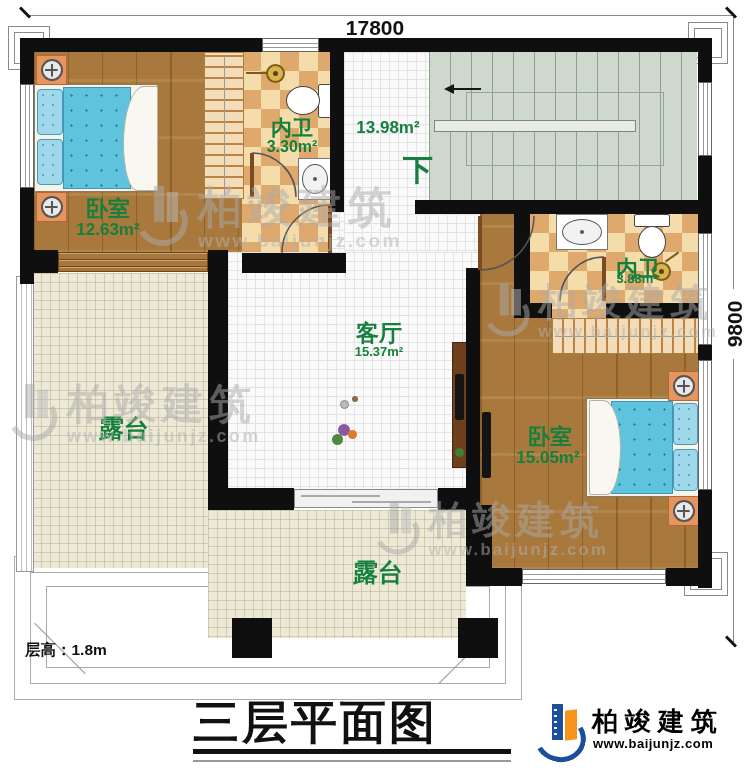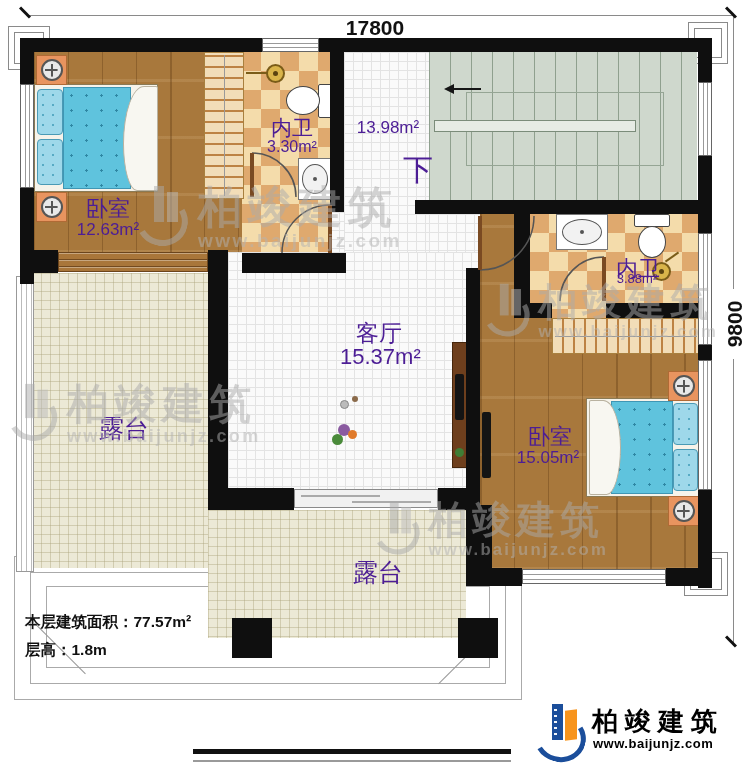--- a/index.html
+++ b/index.html
@@ -75,21 +75,21 @@
   .ctable:before{content:"";position:absolute;inset:3px;border:1px solid #c2c2c2;background:#f6f6f4;}
   .fdot{position:absolute;border-radius:50%;z-index:14;}
   .tvcab{position:absolute;background:#6e3f1d;border:1px solid #46260c;z-index:12;}
   .tv{position:absolute;background:#141414;border-radius:2px;z-index:13;}
   .plant{position:absolute;border-radius:50%;background:#3f7d35;z-index:14;}
   
   .arrowL{position:absolute;width:0;height:0;border-style:solid;border-width:5px 10px 5px 0;
     border-color:transparent #161616 transparent transparent;z-index:9;}
   .arrow-tail{position:absolute;height:2px;background:#161616;z-index:9;}
   
-  .lbl{position:absolute;z-index:40;font-weight:normal;color:#4c1d95;text-align:center;white-space:nowrap;}
+  .lbl{position:absolute;z-index:40;font-weight:bold;color:#15803d;text-align:center;white-space:nowrap;}
   
   .dimline{position:absolute;background:#8a8a8a;z-index:3;}
   .tick{position:absolute;width:14px;height:3px;background:#111;z-index:4;}
   .dimlbl{position:absolute;background:#fff;font-weight:bold;font-size:21px;z-index:4;text-align:center;}
   
   .doors{position:absolute;left:0;top:0;z-index:34;}
   
   .wm{position:absolute;display:flex;gap:8px;align-items:flex-start;z-index:50;pointer-events:none;opacity:.5;}
   .wm-icon{position:relative;width:54px;height:58px;flex:0 0 auto;}
   .wm-icon:before{content:"";position:absolute;left:0;top:12px;width:40px;height:38px;border:6px solid;
@@ -260,21 +260,21 @@
       <span class="knob"></span>
     </div>
 
   <div class="lbl" style="left:58px;top:194px;width:100px;font-size:22px;">卧室</div>
   <div class="lbl" style="left:52px;top:220px;width:112px;font-size:17px;">12.63m²</div>
   <div class="lbl" style="left:260px;top:114px;width:64px;font-size:21px;">内卫</div>
   <div class="lbl" style="left:252px;top:138px;width:80px;font-size:16px;">3.30m²</div>
   <div class="lbl" style="left:342px;top:118px;width:92px;font-size:17px;">13.98m²</div>
   <div class="lbl" style="left:398px;top:150px;width:40px;font-size:30px;">下</div>
   <div class="lbl" style="left:346px;top:318px;width:66px;font-size:23px;">客厅</div>
-  <div class="lbl" style="left:340px;top:344px;width:78px;font-size:22px;">15.37m²</div>
+  <div class="lbl" style="left:340px;top:344px;width:78px;font-size:13px;">15.37m²</div>
   <div class="lbl" style="left:606px;top:254px;width:64px;font-size:22px;">内卫</div>
   <div class="lbl" style="left:598px;top:271px;width:78px;font-size:13px;">3.88m²</div>
   <div class="lbl" style="left:510px;top:422px;width:80px;font-size:22px;">卧室</div>
   <div class="lbl" style="left:502px;top:448px;width:92px;font-size:17px;">15.05m²</div>
   <div class="lbl" style="left:84px;top:412px;width:80px;font-size:25px;">露台</div>
   <div class="lbl" style="left:338px;top:556px;width:80px;font-size:25px;">露台</div>
 
   <div class="wm" style="left:136px;top:184px;">
     <div class="wm-icon">
         <div class="wm-b1"></div>
@@ -309,27 +309,25 @@
     <div class="wm-icon">
         <div class="wm-b1"></div>
         <div class="wm-b2"></div>
       </div>
     <div>
       <div class="wm-name">柏竣建筑</div>
       <div class="wm-url">www.baijunjz.com</div>
     </div>
   </div>
 
-  <div class="info" style="left:25px;top:612px;">
-    <span>本层建筑面积：</span><span>77.57m²</span>
-  </div>
   <div class="info" style="left:25px;top:640px;">
     <span>层高：</span><span>1.8m</span>
   </div>
 
+  <div class="title" style="left:193px;top:692px;">三层平面图</div>
   <div class="tline" style="left:193px;top:749px;width:318px;height:5px;background:#111;"></div>
   <div class="tline" style="left:193px;top:760px;width:318px;height:2px;background:#9a9a9a;"></div>
 
   <div class="logo-swoosh" style="left:534px;top:714px;"></div>
   <div class="logo-b1" style="left:552px;top:704px;width:11px;height:36px;"></div>
   <div class="logo-b2" style="left:565px;top:710px;width:12px;height:30px;"></div>
   <div class="logo-name" style="left:592px;top:704px;">柏竣建筑</div>
   <div class="logo-url" style="left:593px;top:736px;">www.baijunjz.com</div>
 
 </div>

